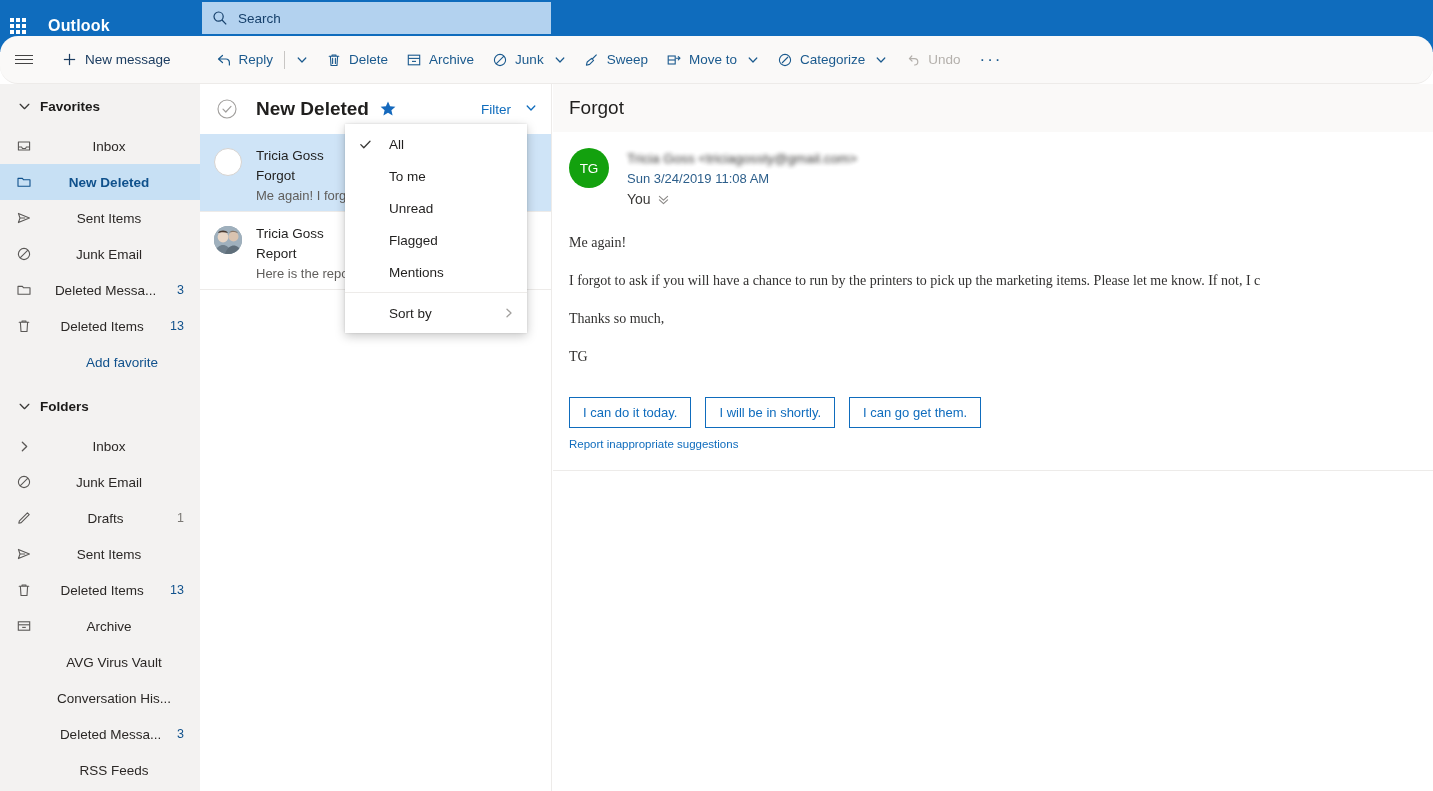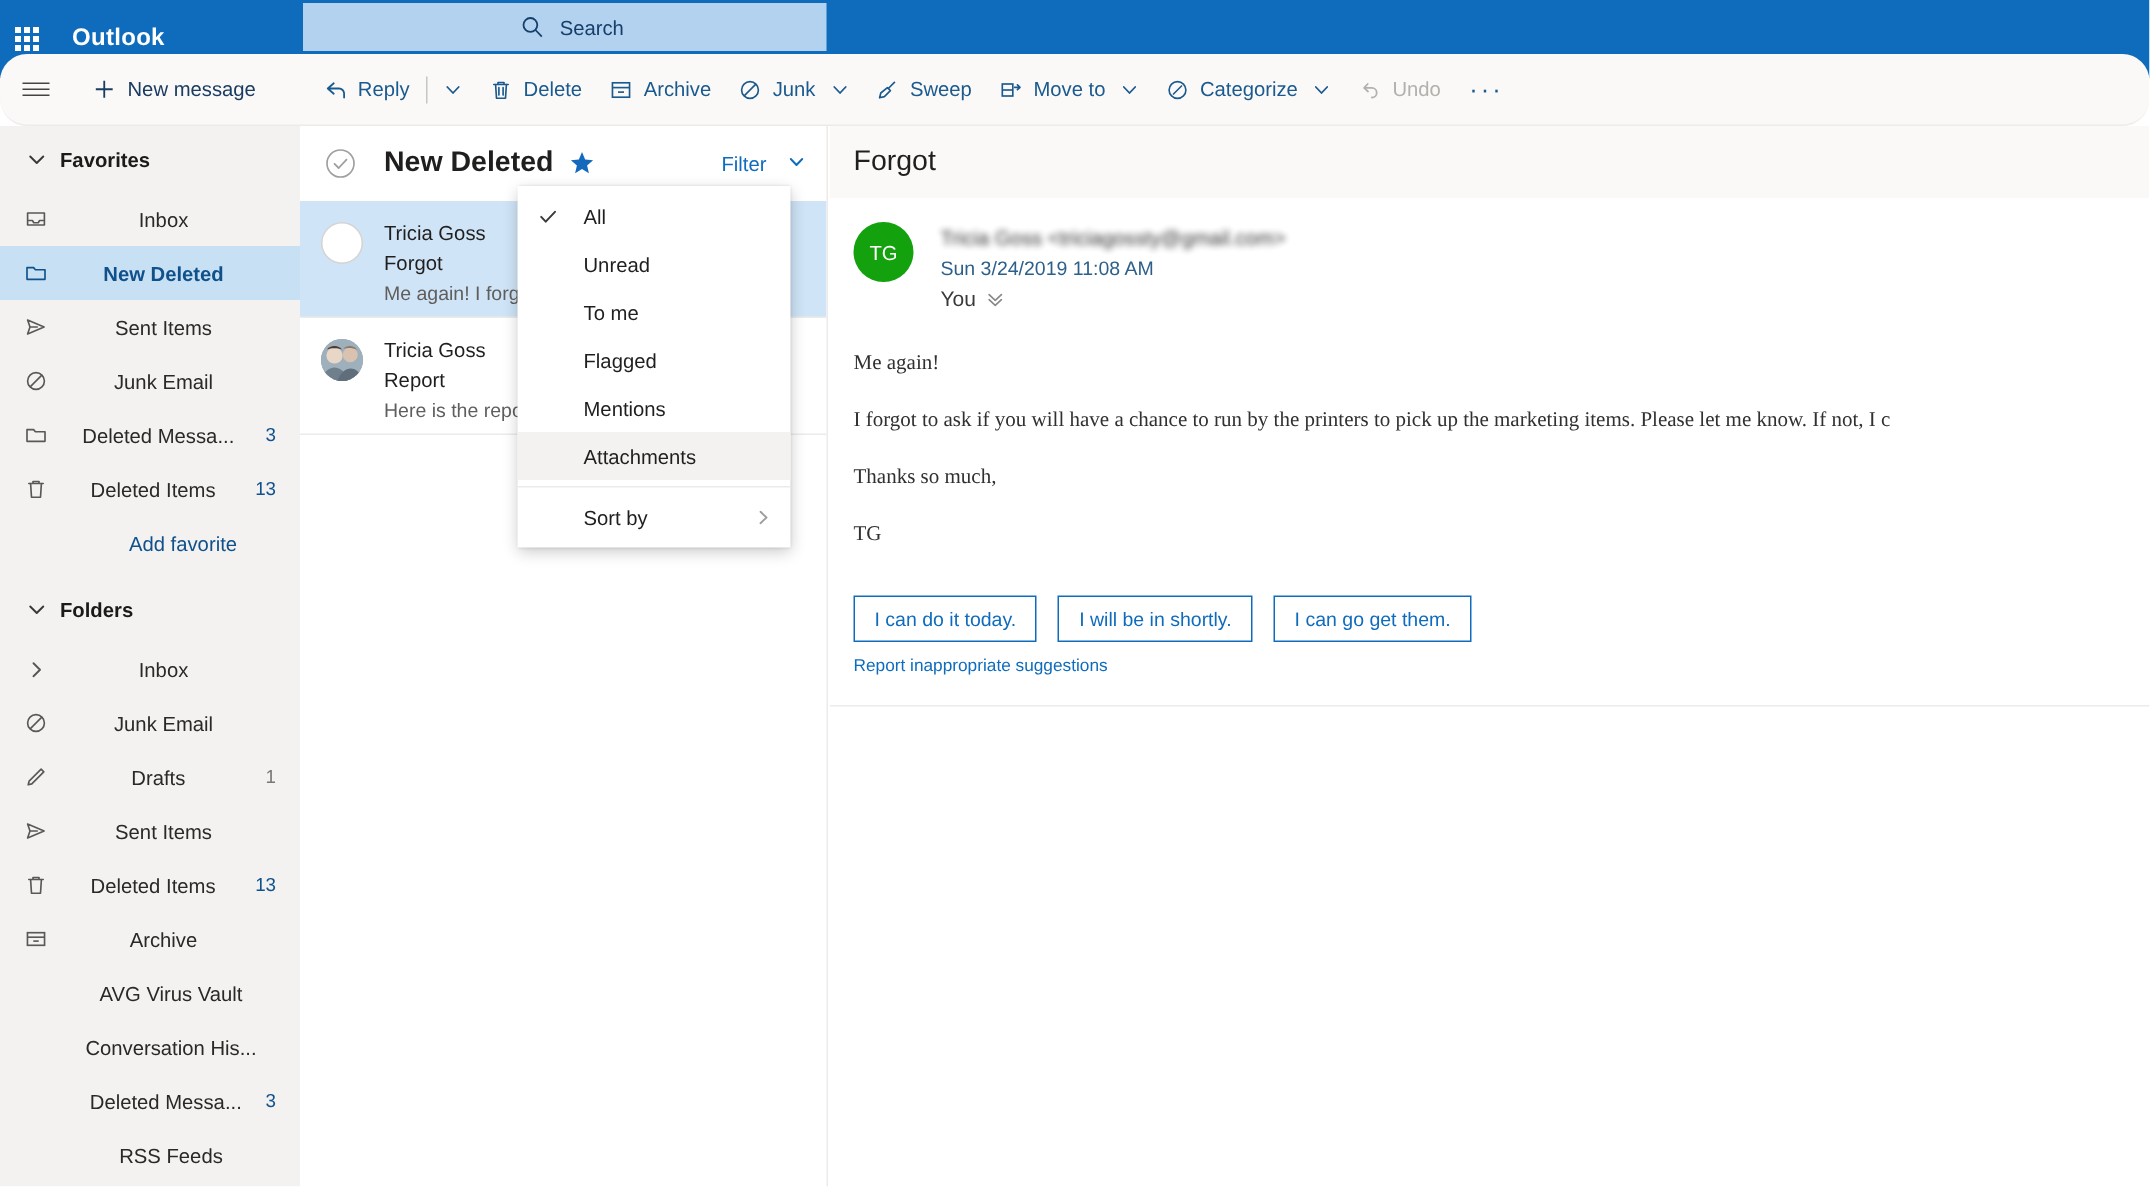--- a/index.html
+++ b/index.html
@@ -35,21 +35,20 @@
     color: #ffffff; font-size: 16px; font-weight: bold;
     margin-left: 12px; letter-spacing: .2px;
   }
   .searchbox {
     position: absolute; left: 202px; top: 2px;
     width: 349px; height: 32px;
     background: #b3d2ef;
     display: flex; align-items: center;
     padding-left: 10px;
     cursor: text;
-    justify-content: center;
   }
   .searchbox .s-icon { margin-right: 10px; display: flex; align-items: center; }
   .searchbox .s-text { color: #16406b; font-size: 13.5px; }
 
   
   .cmdbar {
     position: absolute; top: 36px; left: 0;
     width: 1433px; height: 48px;
     background: #faf9f8;
     border-bottom: 1px solid #edebe9;
@@ -597,37 +596,33 @@
   <div class="dd-item">
     <span class="check">
       <svg width="13" height="13" viewBox="0 0 13 13">
           <path d="M1.8 6.6 L4.8 9.8 L11 3.2" fill="none" stroke="#3a3937" stroke-width="1.3" stroke-linecap="round" stroke-linejoin="round"></path>
         </svg>
     </span>
     <span class="lbl">All</span>
   </div>
   <div class="dd-item">
     <span class="check"></span>
-    <span class="lbl">Unread</span>
+    <span class="lbl">To me</span>
   </div>
   <div class="dd-item">
     <span class="check"></span>
-    <span class="lbl">To me</span>
+    <span class="lbl">Unread</span>
   </div>
   <div class="dd-item">
     <span class="check"></span>
     <span class="lbl">Flagged</span>
   </div>
   <div class="dd-item">
     <span class="check"></span>
     <span class="lbl">Mentions</span>
-  </div>
-  <div class="dd-item hovered">
-    <span class="check"></span>
-    <span class="lbl">Attachments</span>
   </div>
   <div class="dd-sep"></div>
   <div class="dd-item">
     <span class="check"></span>
     <span class="lbl">Sort by</span>
     <span class="submenu-chev">
       <svg width="12" height="12" viewBox="0 0 12 12">
           <path d="M4 2.2 L8 6 L4 9.8" fill="none" stroke="#a19f9d" stroke-width="1.3" stroke-linecap="round" stroke-linejoin="round"></path>
         </svg>
     </span>

